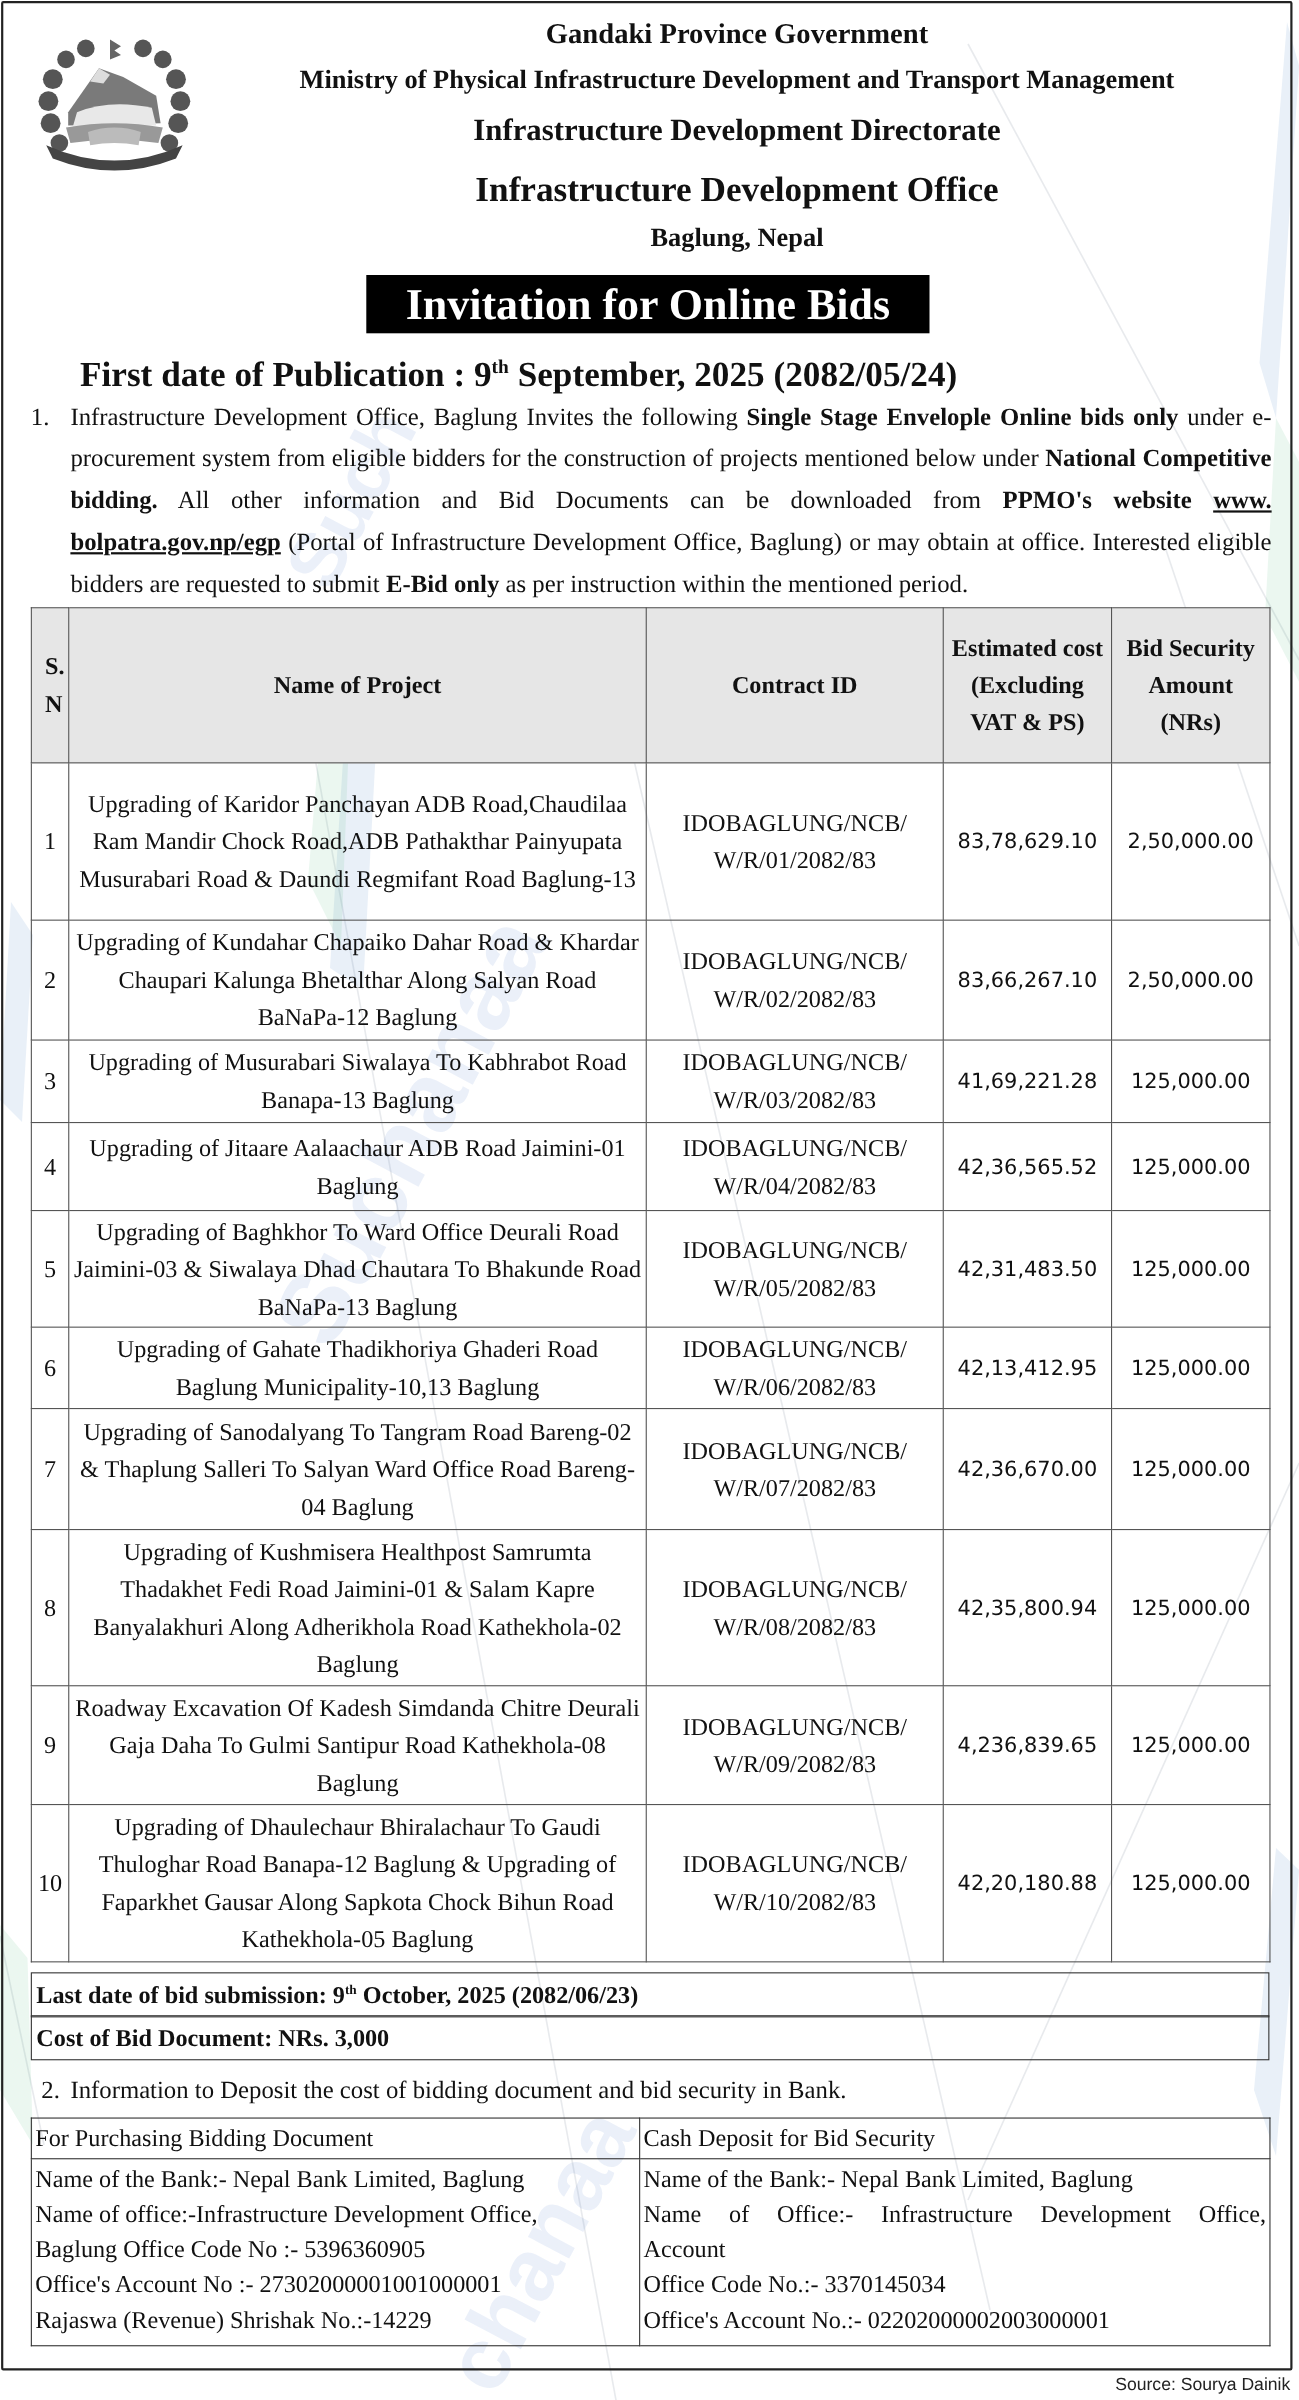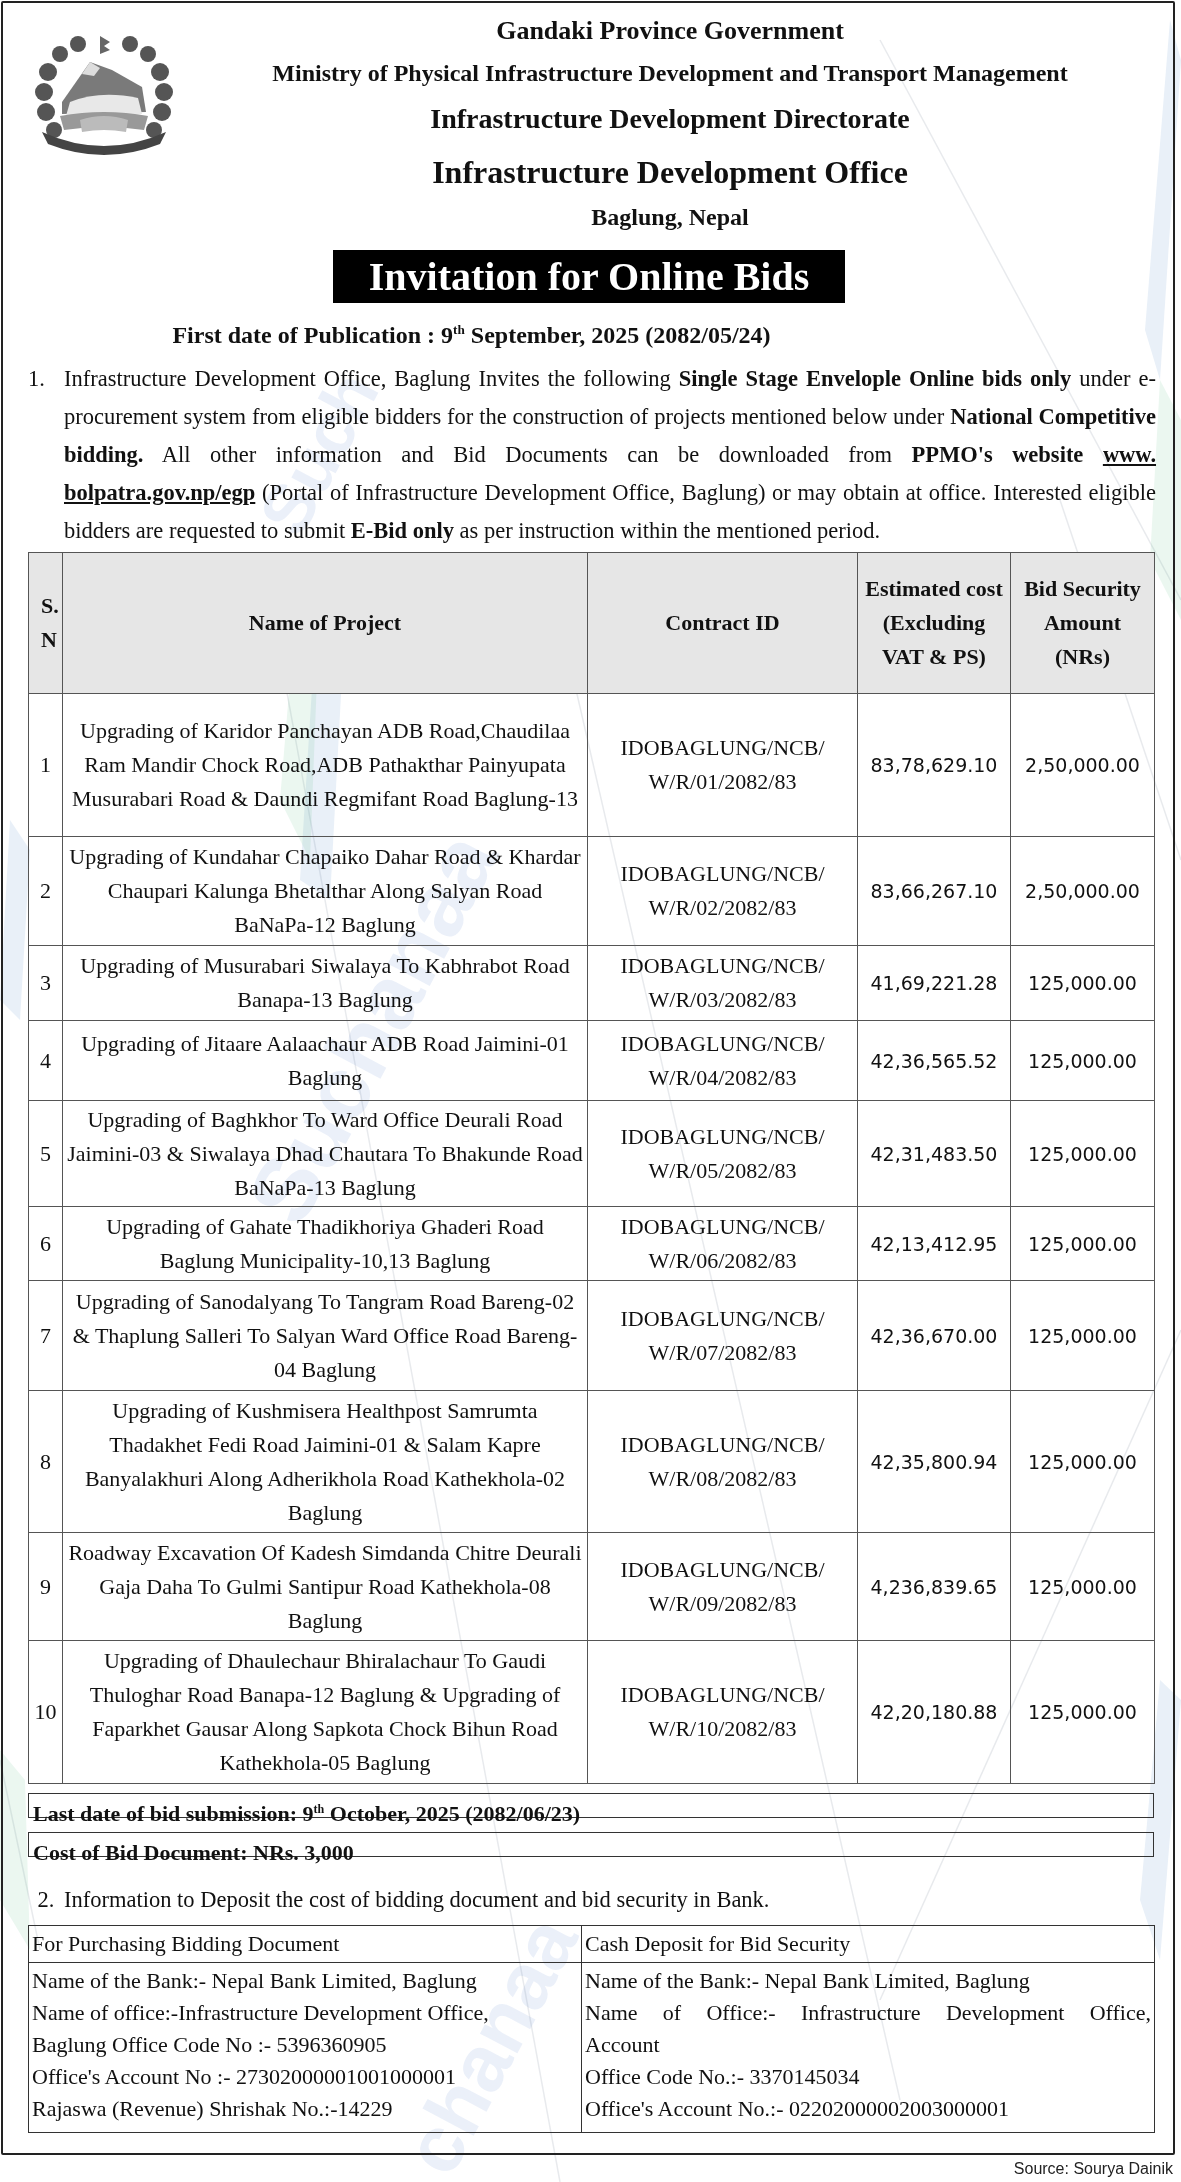--- a/index.html
+++ b/index.html
@@ -10,33 +10,33 @@
   .wm { position: absolute; pointer-events: none; }
   .emblem { position: absolute; left: 30px; top: 32px; width: 148px; height: 130px; }
   .hd { position: absolute; left: 150px; width: 1040px; text-align: center; font-weight: bold; white-space: nowrap; }
   .h1 { top: 16px; font-size: 26px; }
   .h2 { top: 60px; font-size: 24px; }
   .h3 { top: 103px; font-size: 28px; }
   .h4 { top: 154px; font-size: 32px; }
   .h5 { top: 204px; font-size: 24px; }
   .banner { position: absolute; left: 333px; top: 250px; width: 512px; height: 53px; background: #000; color: #fff;
             font-weight: bold; font-size: 40px; text-align: center; line-height: 53px; }
-  .pubdate { position: absolute; left: 0; width: 943px; top: 322px; text-align: center; font-weight: bold; font-size: 24px; }
+  .pubdate { position: absolute; left: 0; width: 943px; top: 322px; text-align: center; font-weight: bold; font-size: 32px; }
   sup { font-size: 0.55em; vertical-align: super; line-height: 0; }
   .para { position: absolute; left: 28px; top: 360px; width: 1128px; font-size: 22.5px; line-height: 38px; }
   .para .num { position: absolute; left: 0; top: 0; }
   .para .txt { margin-left: 36px; text-align: justify; text-align-last: left; font-family: Liberation Serif, serif; }
   .para b { font-weight: bold; }
   .para u { text-decoration: underline; font-weight: bold; }
   table.bids { position: absolute; left: 28px; top: 552px; border-collapse: collapse; table-layout: fixed; width: 1126px; }
   table.bids th, table.bids td { border: 1.5px solid #555; text-align: center; vertical-align: middle; padding: 0 4px; font-size: 22px; line-height: 34px; }
   table.bids th { background: #e6e6e6; font-weight: bold; }
   table.bids td.sn { padding: 0; }
   table.bids td.cost, table.bids td.bid { font-family: "DejaVu Sans", sans-serif; font-size: 19px; }
-  .infobox { position: absolute; left: 28px; width: 1126px; border: 1.5px solid #333; box-sizing: border-box; font-weight: bold; font-size: 22px; padding-left: 4px; height: 25px; line-height: 40px; }
+  .infobox { position: absolute; left: 28px; width: 1126px; border: 1.5px solid #333; box-sizing: border-box; font-weight: bold; font-size: 22px; padding-left: 4px; height: 41px; line-height: 40px; }
   .p2 { position: absolute; left: 28px; top: 1883px; font-size: 22.5px; line-height: 34px; text-align: center; }
   .p2 .num { display: inline-block; width: 36px; }
   table.bank { position: absolute; left: 28px; top: 1925px; border-collapse: collapse; table-layout: fixed; width: 1126px; }
   table.bank th, table.bank td { border: 1.5px solid #333; text-align: left; vertical-align: top; padding: 2px 3px; font-size: 22px; line-height: 32px; }
   table.bank th { font-weight: normal; height: 36px; line-height: 36px; padding-top: 0; padding-bottom: 0; }
   table.bank td.right .just { text-align: justify; text-align-last: justify; }
   .source { position: absolute; right: 8px; top: 2160px; font-family: "Liberation Sans", sans-serif; font-size: 16px; color: #222; }
 </style>
 </head>
 <body>

